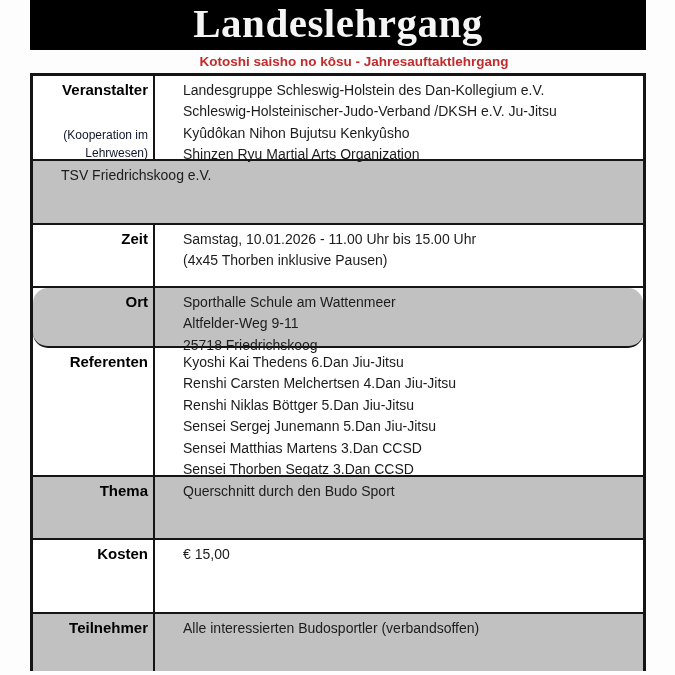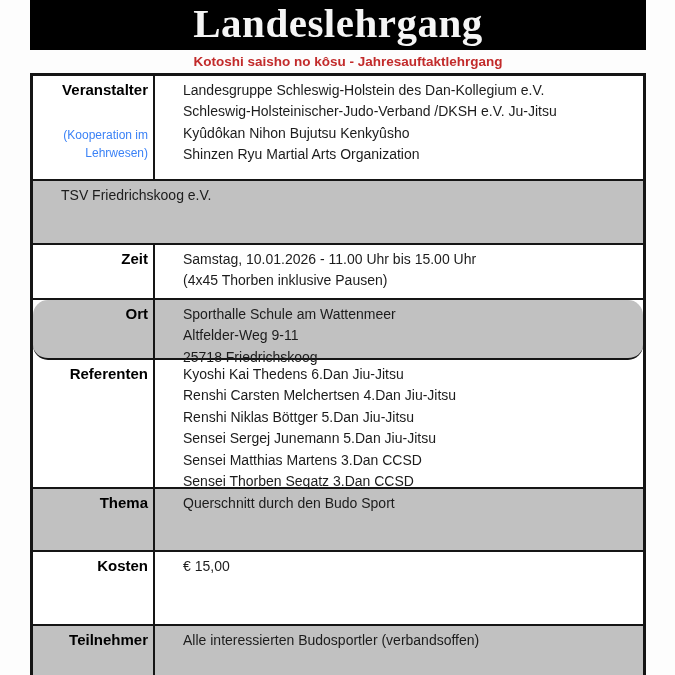--- a/index.html
+++ b/index.html
@@ -27,21 +27,21 @@
   .title{
     color:#f5f5f5;
     font-family:"Liberation Serif","DejaVu Serif",serif;
     font-weight:bold;
     font-size:41px;
     line-height:1;
     letter-spacing:0.5px;
     padding-bottom:4px;
   }
   .subtitle{
-    position:absolute;left:40px;top:51px;width:616px;height:21px;
+    position:absolute;left:46px;top:51px;width:616px;height:21px;
     display:flex;align-items:center;justify-content:center;
     color:var(--subtitle-red);
     font-weight:bold;
     font-size:13.5px;
   }
   .info-table{
     position:absolute;left:30px;top:73px;width:616px;
     border-top:3px solid var(--line);
     border-left:3px solid var(--line);
     border-right:3px solid var(--line);
@@ -65,33 +65,33 @@
   .label{
     font-weight:bold;
     font-size:15px;
     line-height:20px;
   }
   .sublabel{
     margin-top:26px;
     font-size:12px;
     line-height:18px;
     font-weight:normal;
-    color:#3b82f6;
+    color:#0f172a;
   }
   .content-cell{
     flex:1;
     padding:4px 23px 0 28px;
     color:var(--ink);
     font-size:14px;
     line-height:21.4px;
   }
   
-  .r0{height:105px;}
+  .r0{height:85px;}
   .r1{height:64px;}
-  .r2{height:55px;}
+  .r2{height:63px;}
   .r3{height:60px;border-radius:15px;}
   .r4{height:129px;}
   .r5{height:63px;}
   .r6{height:74px;}
   .r7{height:57px;}
 </style>
 </head>
 <body>
 
 <div class="page">

